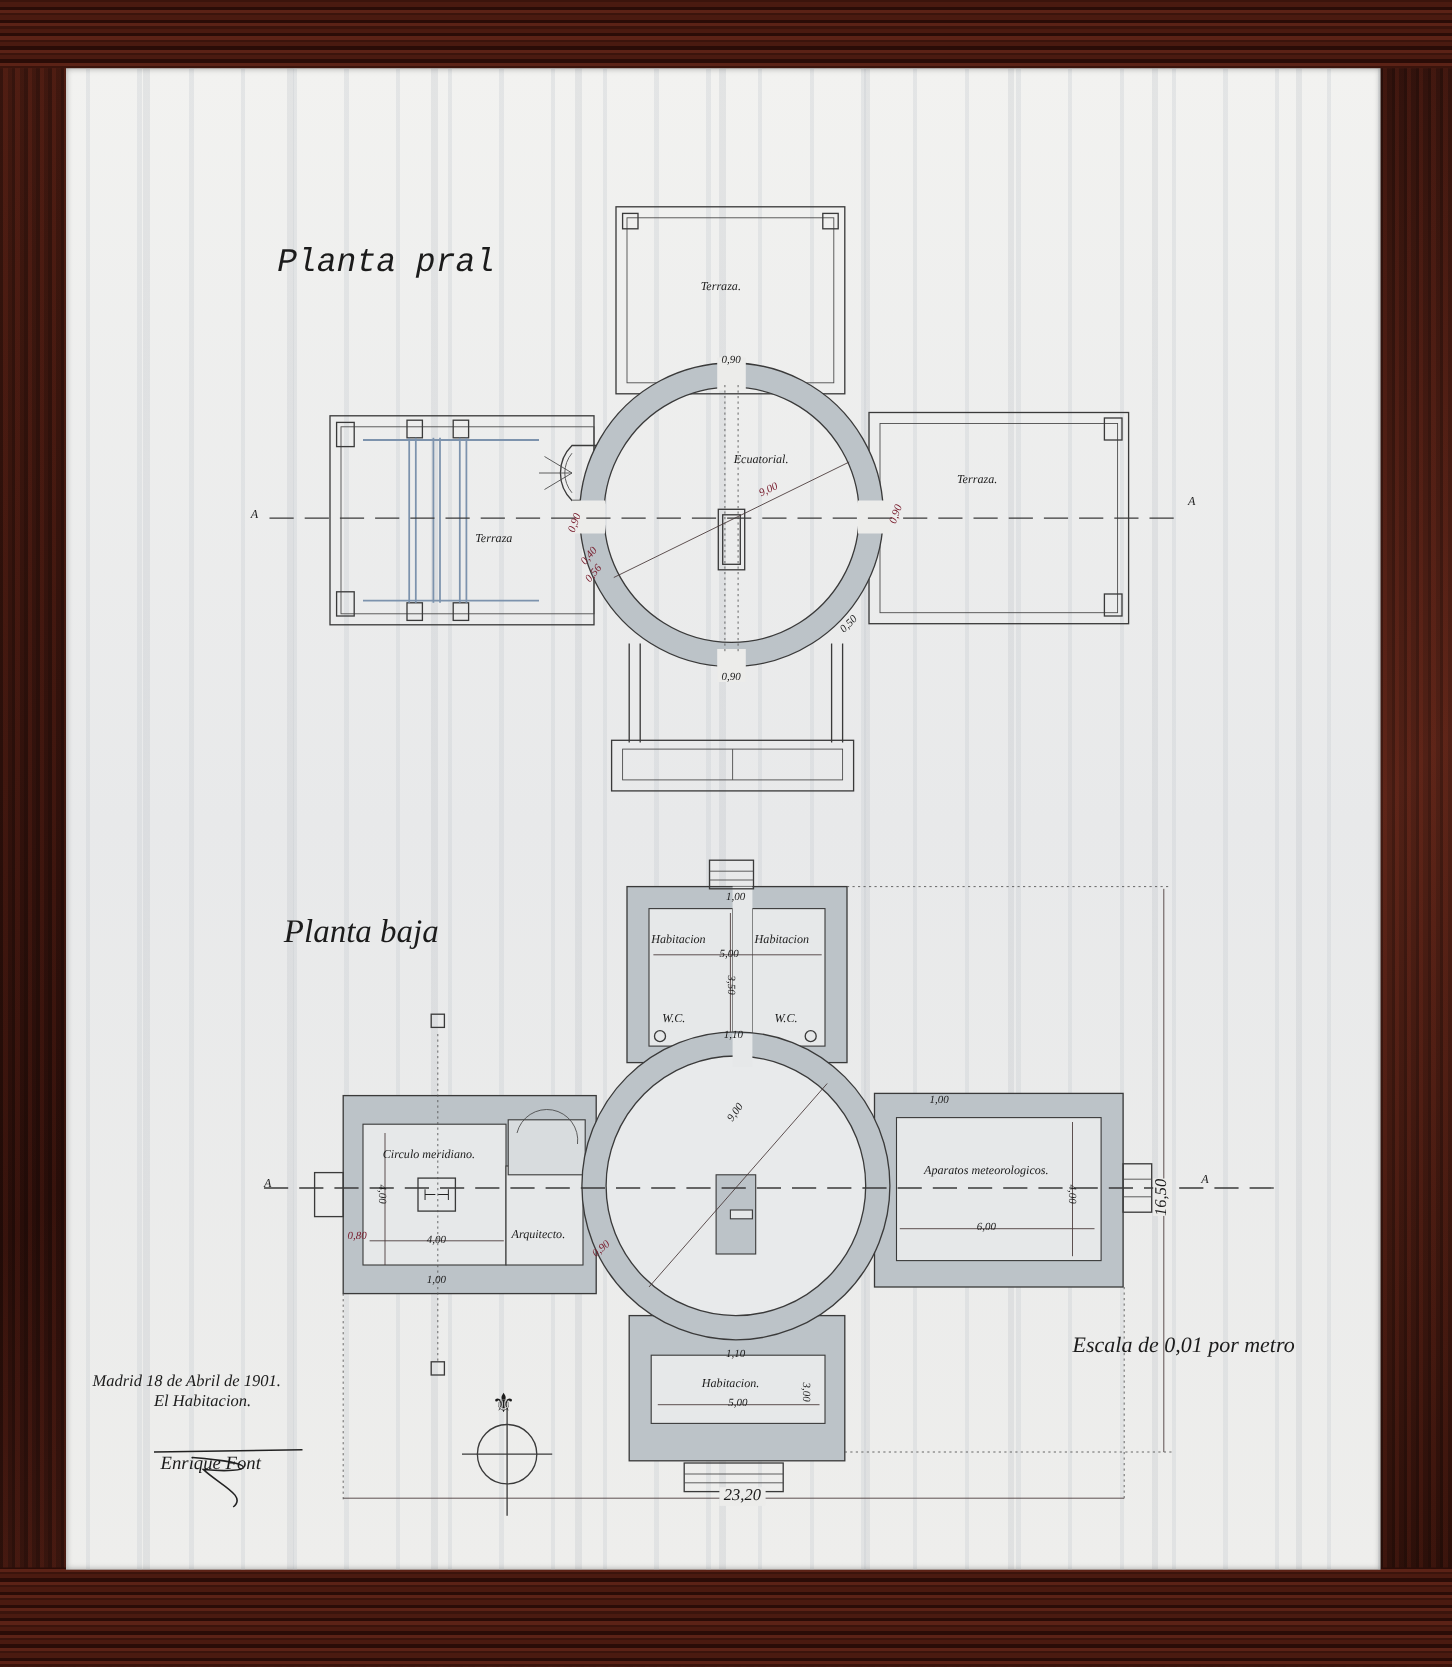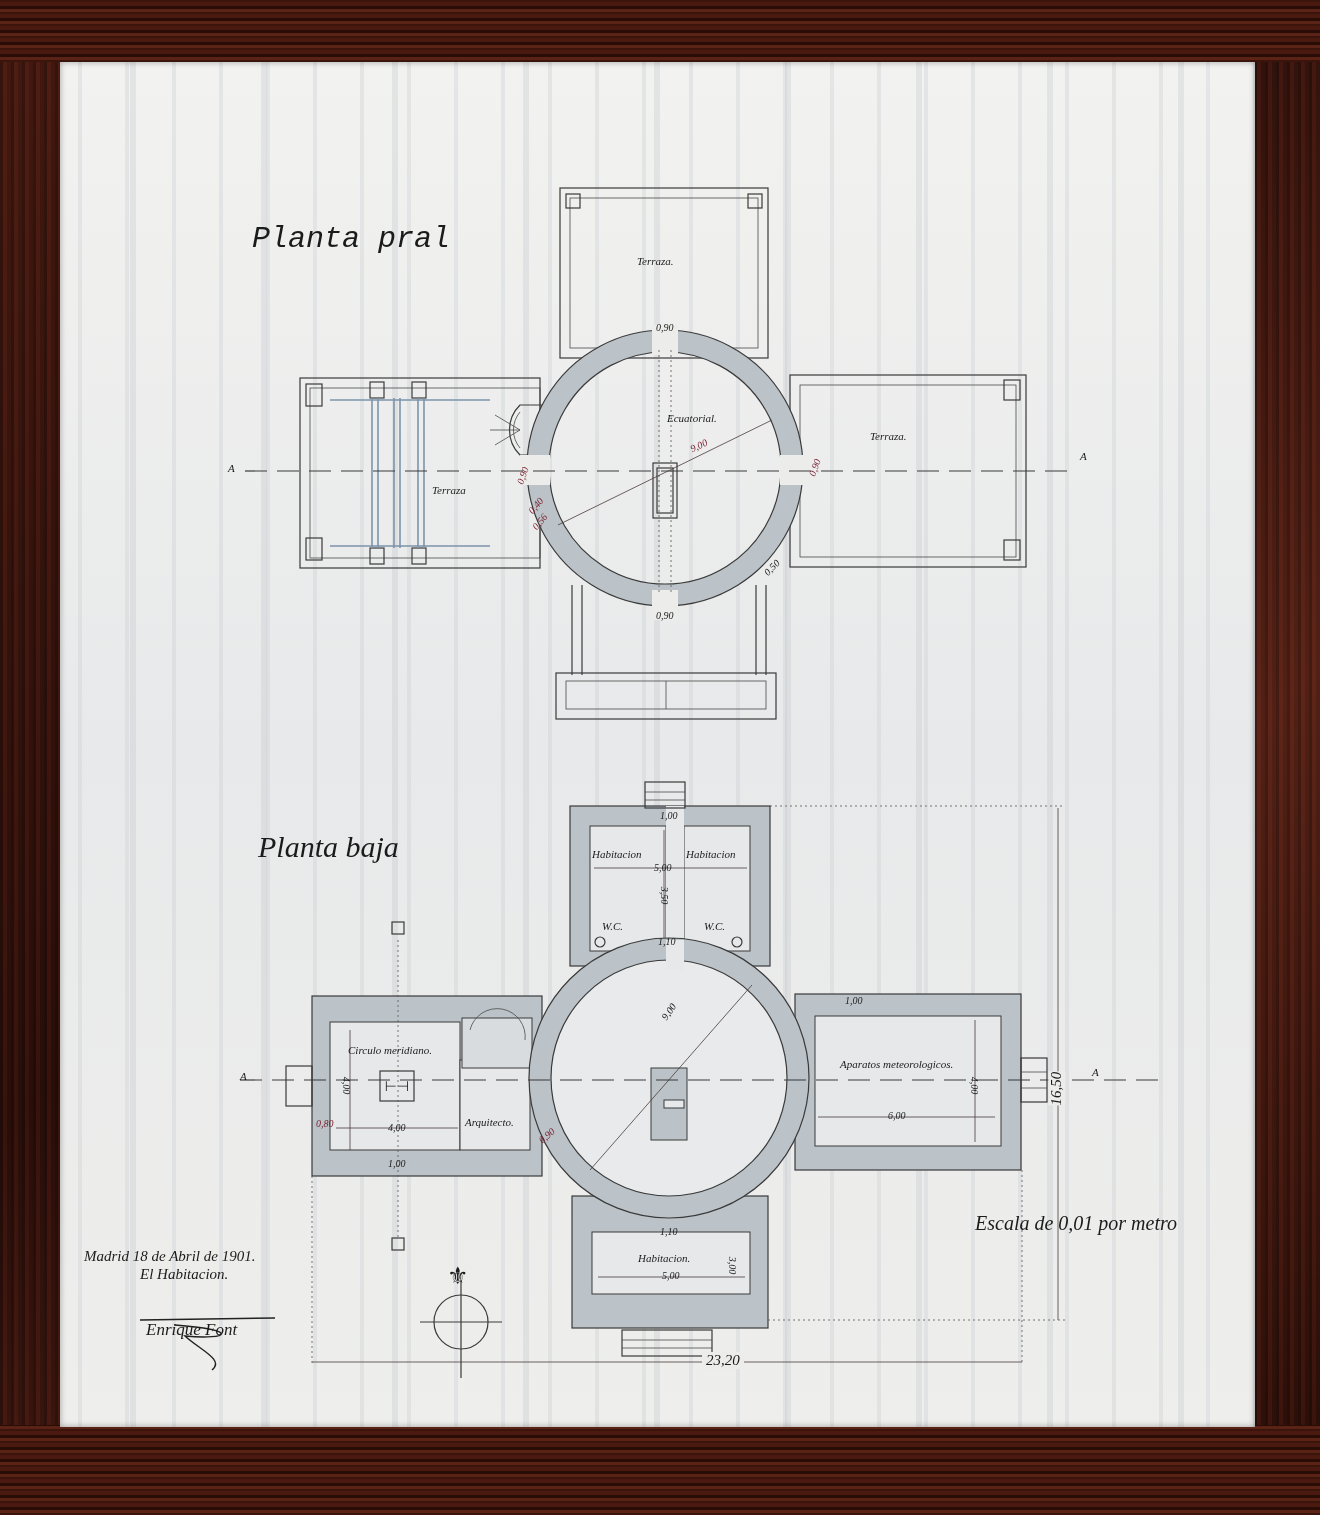--- a/index.html
+++ b/index.html
@@ -211,21 +211,21 @@
 <div class="label dim" style="left:388px;top:1158px;">1,00</div>
 <div class="label dim" style="left:888px;top:1110px;">6,00</div>
 <div class="label dim" style="left:966px;top:1080px;transform:rotate(90deg);">4,00</div>
 <div class="label dim" style="left:845px;top:995px;">1,00</div>
 <div class="label dim" style="left:660px;top:1006px;transform:rotate(-55deg);">9,00</div>
 <div class="label dim" style="left:662px;top:1270px;">5,00</div>
 <div class="label dim" style="left:724px;top:1260px;transform:rotate(90deg);">3,00</div>
 <div class="label dim" style="left:660px;top:1226px;">1,10</div>
 <div class="label dim red" style="left:316px;top:1118px;">0,80</div>
 <div class="label dim red" style="left:538px;top:1130px;transform:rotate(-40deg);">0,90</div>
-<div class="label note" style="left:654px;top:1352px;background:#ececea;padding:0 4px;margin-left:48px;">23,20</div>
+<div class="label note" style="left:654px;top:1352px;background:#ececea;padding:0 4px;">23,20</div>
 <div class="label note" style="left:1040px;top:1080px;transform:rotate(-90deg);background:#ececea;">16,50</div>
 <div class="label room" style="left:240px;top:1070px;">A</div>
 <div class="label room" style="left:1092px;top:1066px;">A</div>
 
 <div class="label note" style="left:84px;top:1236px;margin-top:12px;">Madrid 18 de Abril de 1901.</div>
 <div class="label note" style="left:140px;top:1266px;">El Habitacion.</div>
 <div class="label note" style="left:146px;top:1292px;font-size:17px;margin-top:28px;">Enrique Font</div>
 <div class="label scale" style="left:975px;top:1212px;">Escala de 0,01 por metro</div>
 <div class="label" style="left:447px;top:1262px;font-size:24px;font-style:normal;font-family:'DejaVu Sans',sans-serif;">⚜</div>
 

